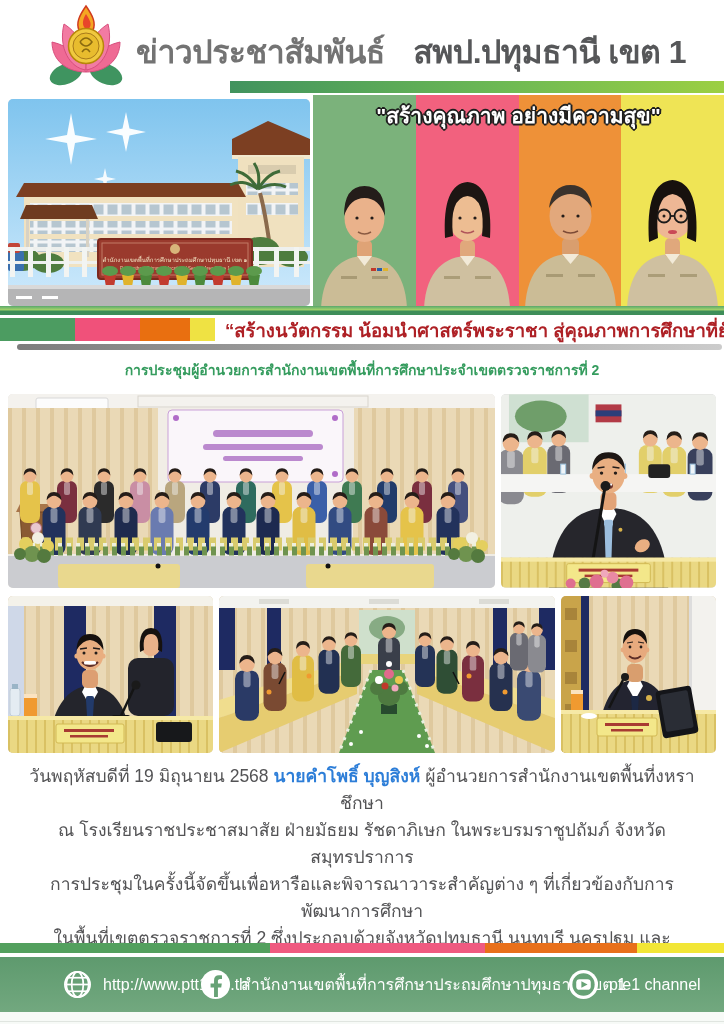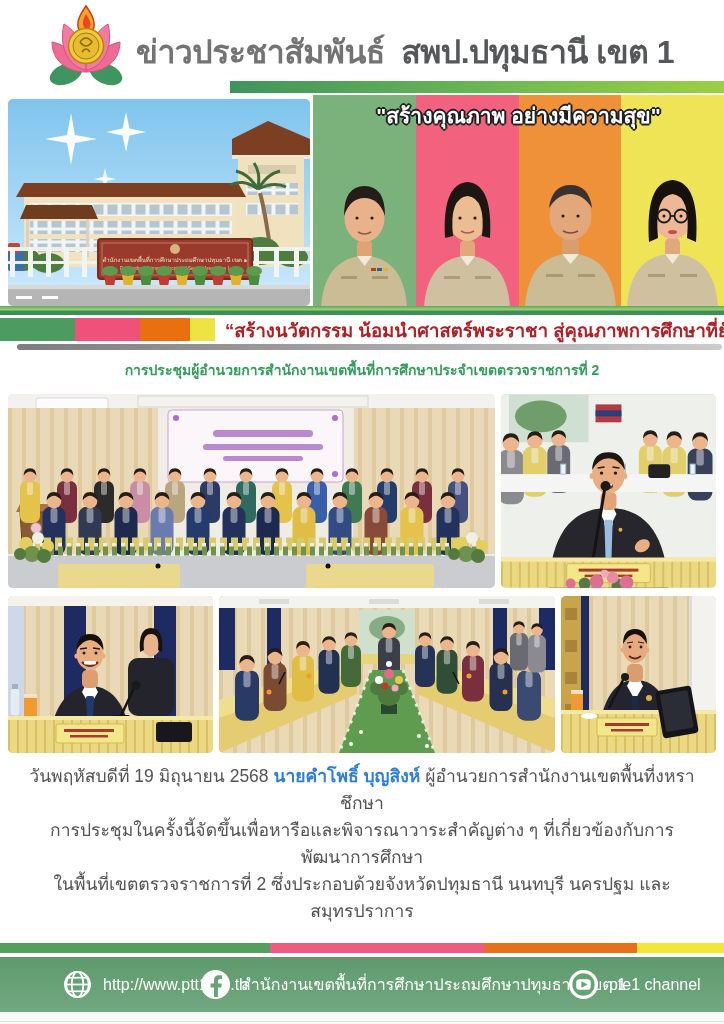--- a/index.html
+++ b/index.html
@@ -4,21 +4,21 @@
 <style>
   html,body{margin:0;padding:0;background:#fff;}
   .page{position:relative;width:724px;height:1024px;background:#ffffff;overflow:hidden;
         font-family:"Liberation Sans","DejaVu Sans",sans-serif;}
 
   
   .logo{position:absolute;left:42px;top:4px;width:88px;height:86px;}
   .hdr-title{position:absolute;left:136px;top:26px;font-size:32px;font-weight:bold;
              white-space:nowrap;letter-spacing:-0.5px;}
   .hdr-title .t-main{color:#737373;}
-  .hdr-title .t-sub{color:#565759;margin-left:8px;}
+  .hdr-title .t-sub{color:#565759;margin-left:20px;}
   .hdr-bar{position:absolute;left:230px;top:81px;width:494px;height:12px;
            background:linear-gradient(90deg,#41935e,#6db954 55%,#9ccf43);}
 
   
   .photo{position:absolute;border-radius:5px;overflow:hidden;background:#ddd;}
   .photo svg{display:block;}
   .photo-building{left:8px;top:99px;width:302px;height:207px;}
   .portraits{position:absolute;left:313px;top:95px;width:411px;height:213px;display:flex;}
   .panel{flex:1;position:relative;overflow:hidden;}
   .panel:nth-child(1){background:#7bb27b;}
@@ -612,20 +612,21 @@
       </g>
       <rect x="36" y="122" width="60" height="18" rx="2" fill="#f3e78a" stroke="#d2b955"></rect>
       <rect x="44" y="127" width="44" height="3" fill="#a83a32"></rect>
         <rect x="50" y="133" width="32" height="2.5" fill="#a83a32"></rect>
       <ellipse cx="28" cy="120" rx="8" ry="3" fill="#fff"></ellipse>
     </svg>
   </div>
 
   <div class="body-text">
     <div><span>วันพฤหัสบดีที่ 19 มิถุนายน 2568 </span><span class="name">นายคำโพธิ์ บุญสิงห์</span><span> ผู้อำนวยการสำนักงานเขตพื้นที่งหราชึกษา</span></div>
+    <div>ณ โรงเรียนราชประชาสมาสัย ฝ่ายมัธยม รัชดาภิเษก ในพระบรมราชูปถัมภ์ จังหวัดสมุทรปราการ</div>
     <div>การประชุมในครั้งนี้จัดขึ้นเพื่อหารือและพิจารณาวาระสำคัญต่าง ๆ ที่เกี่ยวข้องกับการพัฒนาการศึกษา</div>
     <div>ในพื้นที่เขตตรวจราชการที่ 2 ซึ่งประกอบด้วยจังหวัดปทุมธานี นนทบุรี นครปฐม และสมุทรปราการ</div>
   </div>
 
   <div class="footer-stripe">
     <div class="fs-g"></div>
     <div class="fs-p"></div>
     <div class="fs-o"></div>
     <div class="fs-y"></div>
   </div>

